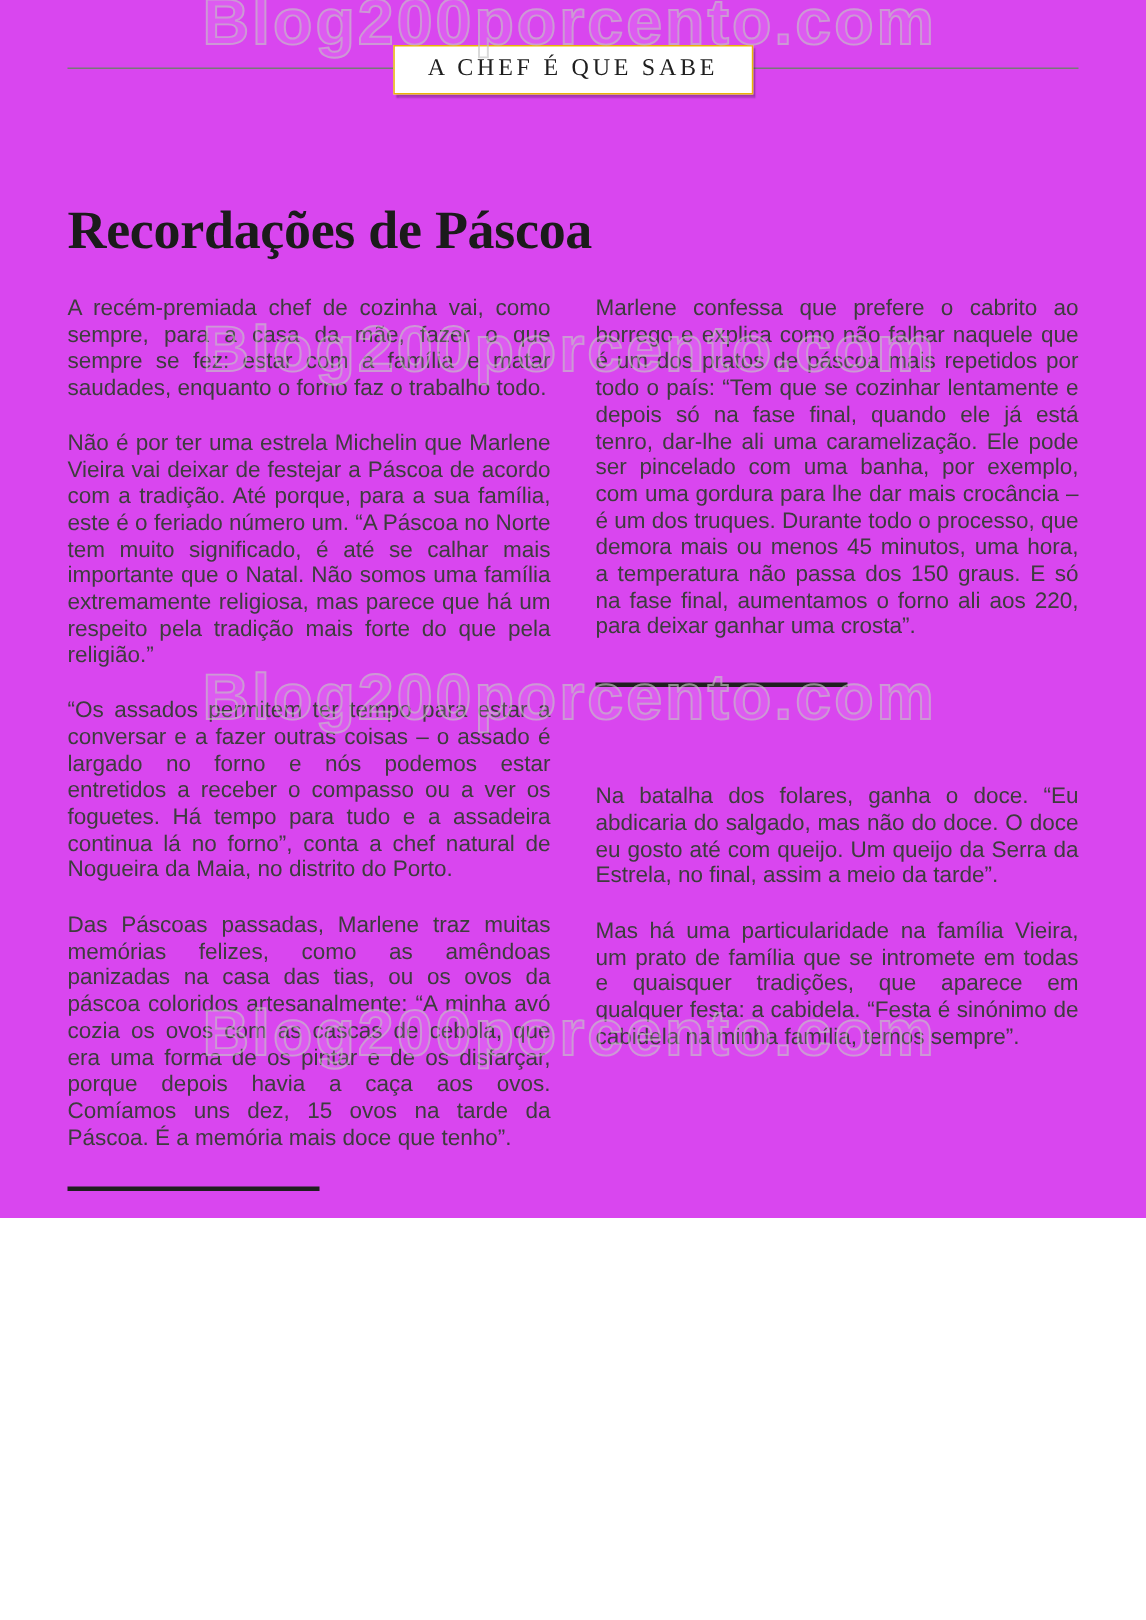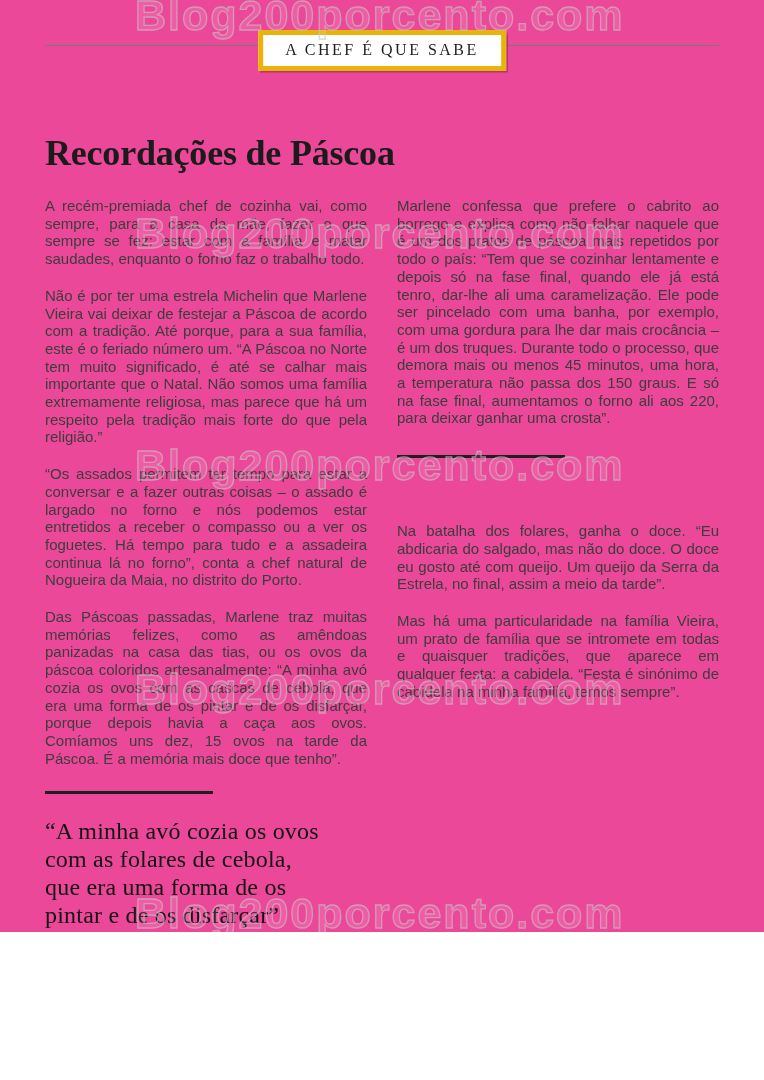--- a/index.html
+++ b/index.html
@@ -1,19 +1,19 @@
 <!DOCTYPE html>
 <html lang="pt"><head>
 <meta charset="utf-8">
 <style>
   html,body{margin:0;padding:0;background:#ffffff;}
   .page{
     position:relative;
-    width:764px;height:932px;
-    background:#ec4899;
+    width:764px;height:812px;
+    background:#d946ef;
     overflow:hidden;
     font-family:"Liberation Sans", sans-serif;
   }
 
   
   .wm-layer{position:absolute;inset:0;z-index:6;pointer-events:none;}
   .wm{
     position:absolute;left:135px;
     font-family:"Liberation Sans", sans-serif;
     font-size:43px;font-weight:700;line-height:43px;
@@ -24,21 +24,21 @@
     white-space:nowrap;
   }
 
   
   .top-rule{
     position:absolute;top:45px;left:45px;right:45px;height:1px;
     background:#787878;z-index:1;
   }
   .header-box{
     position:absolute;top:30px;left:50%;transform:translateX(-50%);
-    background:#ffffff;border:5px solid #eab308;
+    background:#ffffff;border:1px solid #eab308;
     box-shadow:2px 2px 1px rgba(0,0,0,0.25);
     padding:6px 22px 7px;
     font-family:"Liberation Serif", serif;
     font-size:16px;letter-spacing:2.5px;color:#1e1e1e;
     white-space:nowrap;z-index:2;
   }
 
   
   .article-title{
     position:absolute;left:45px;top:132px;margin:0;

